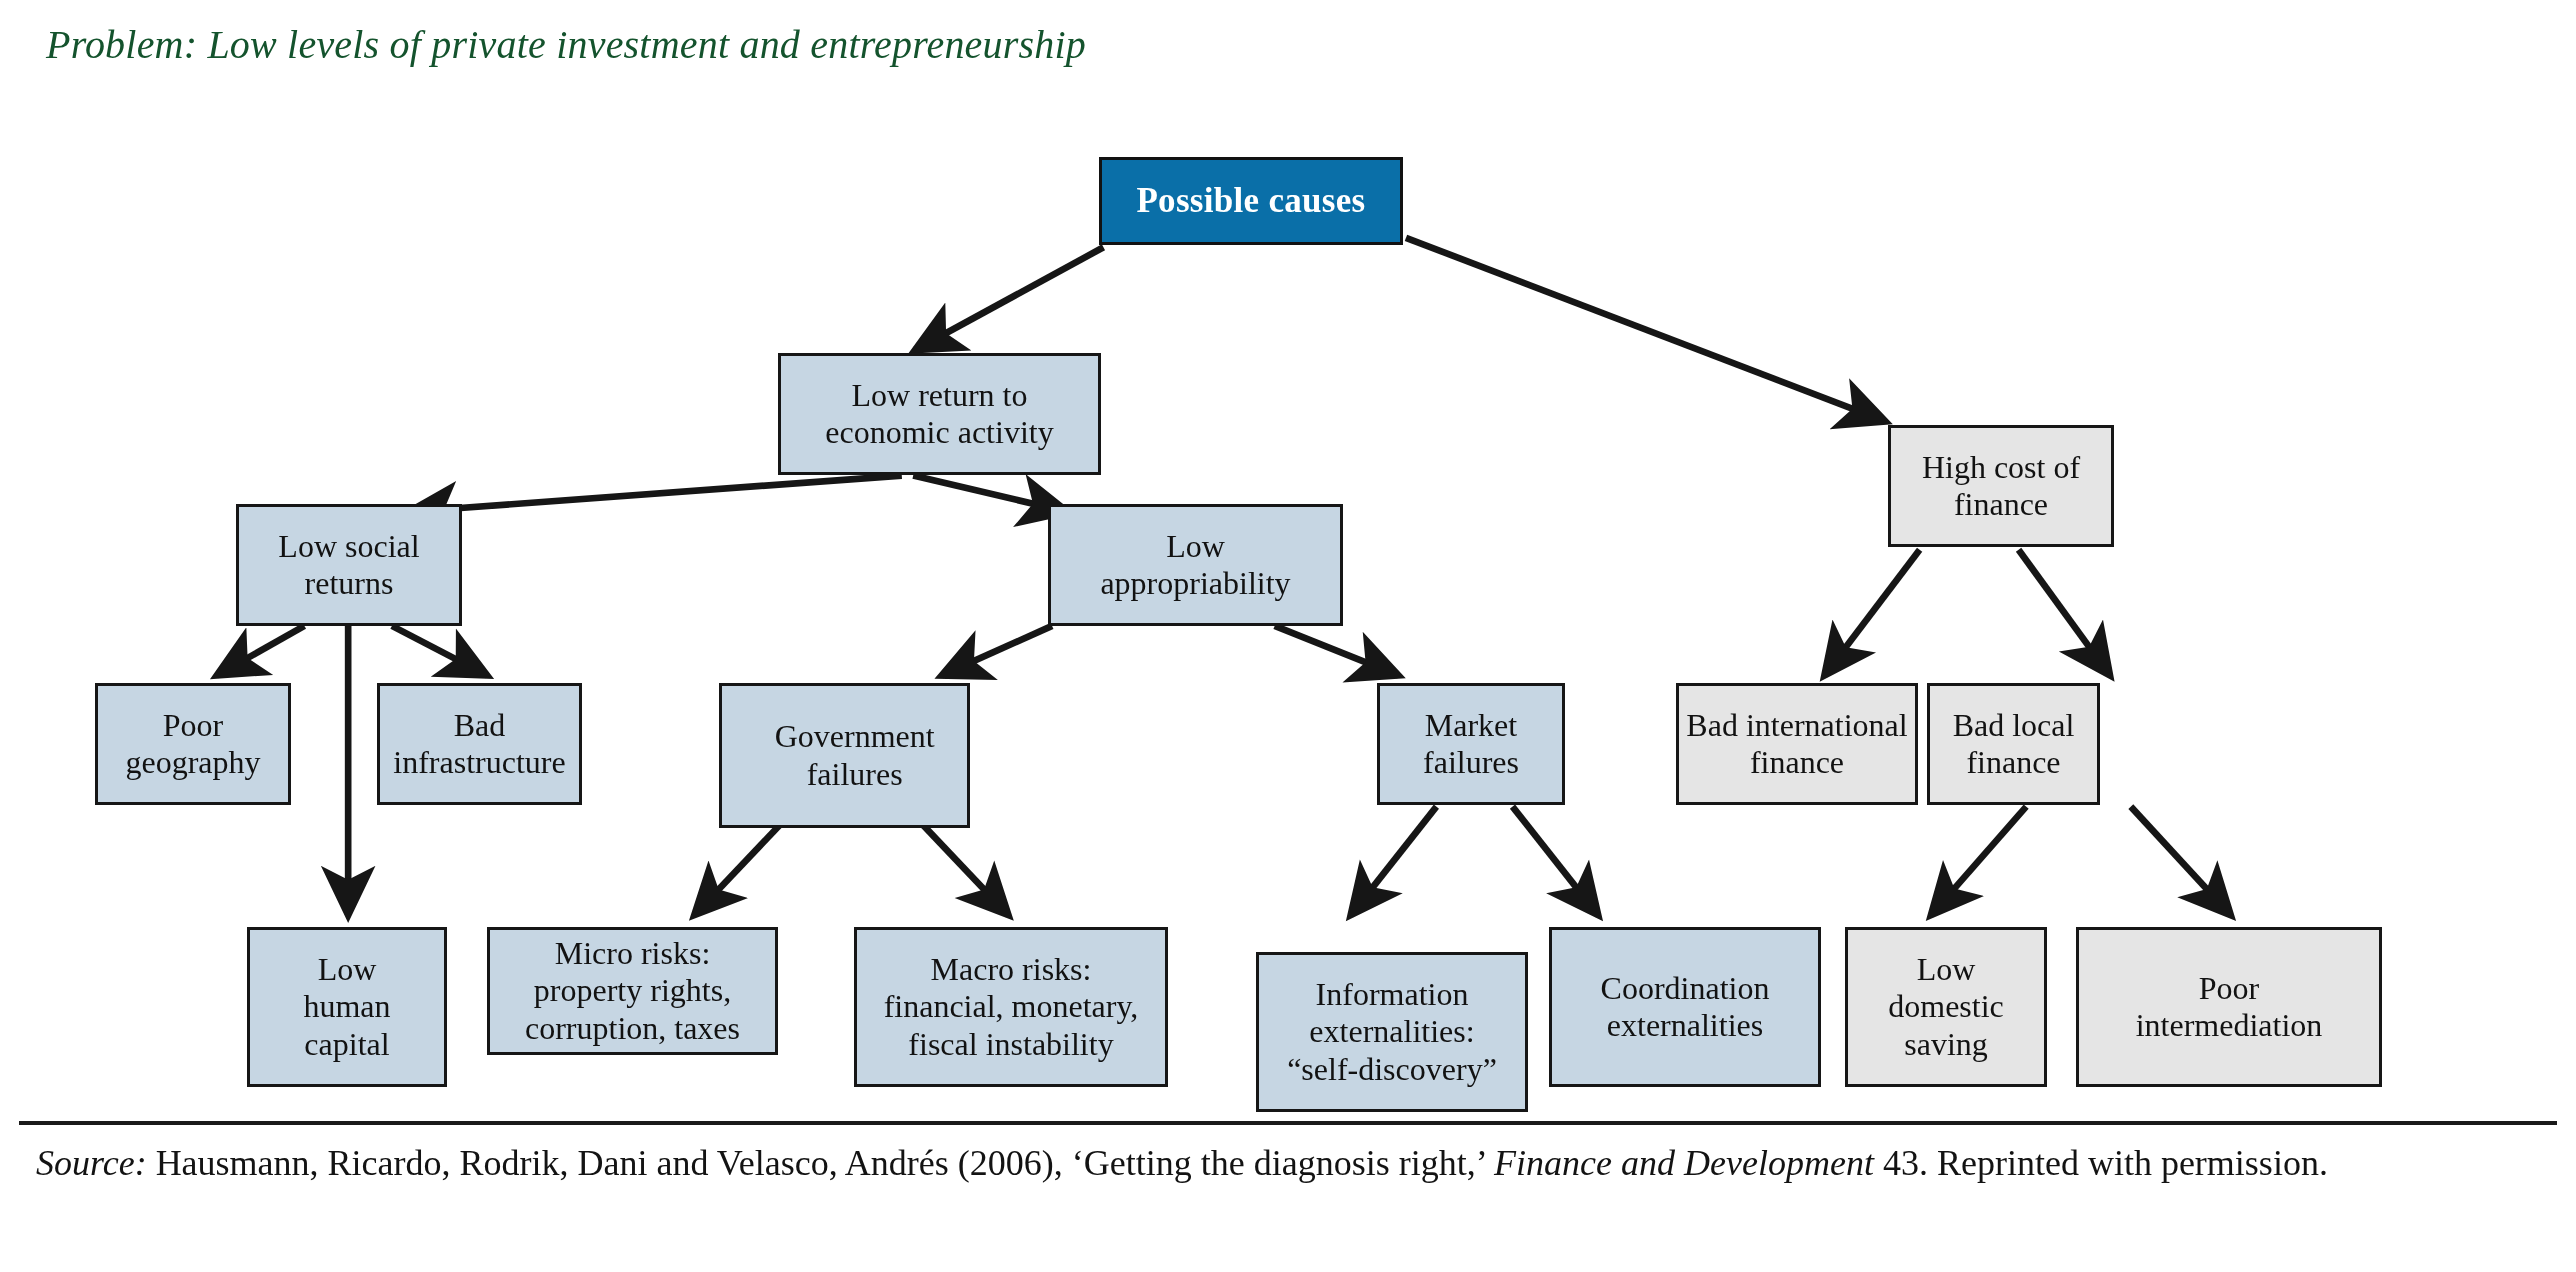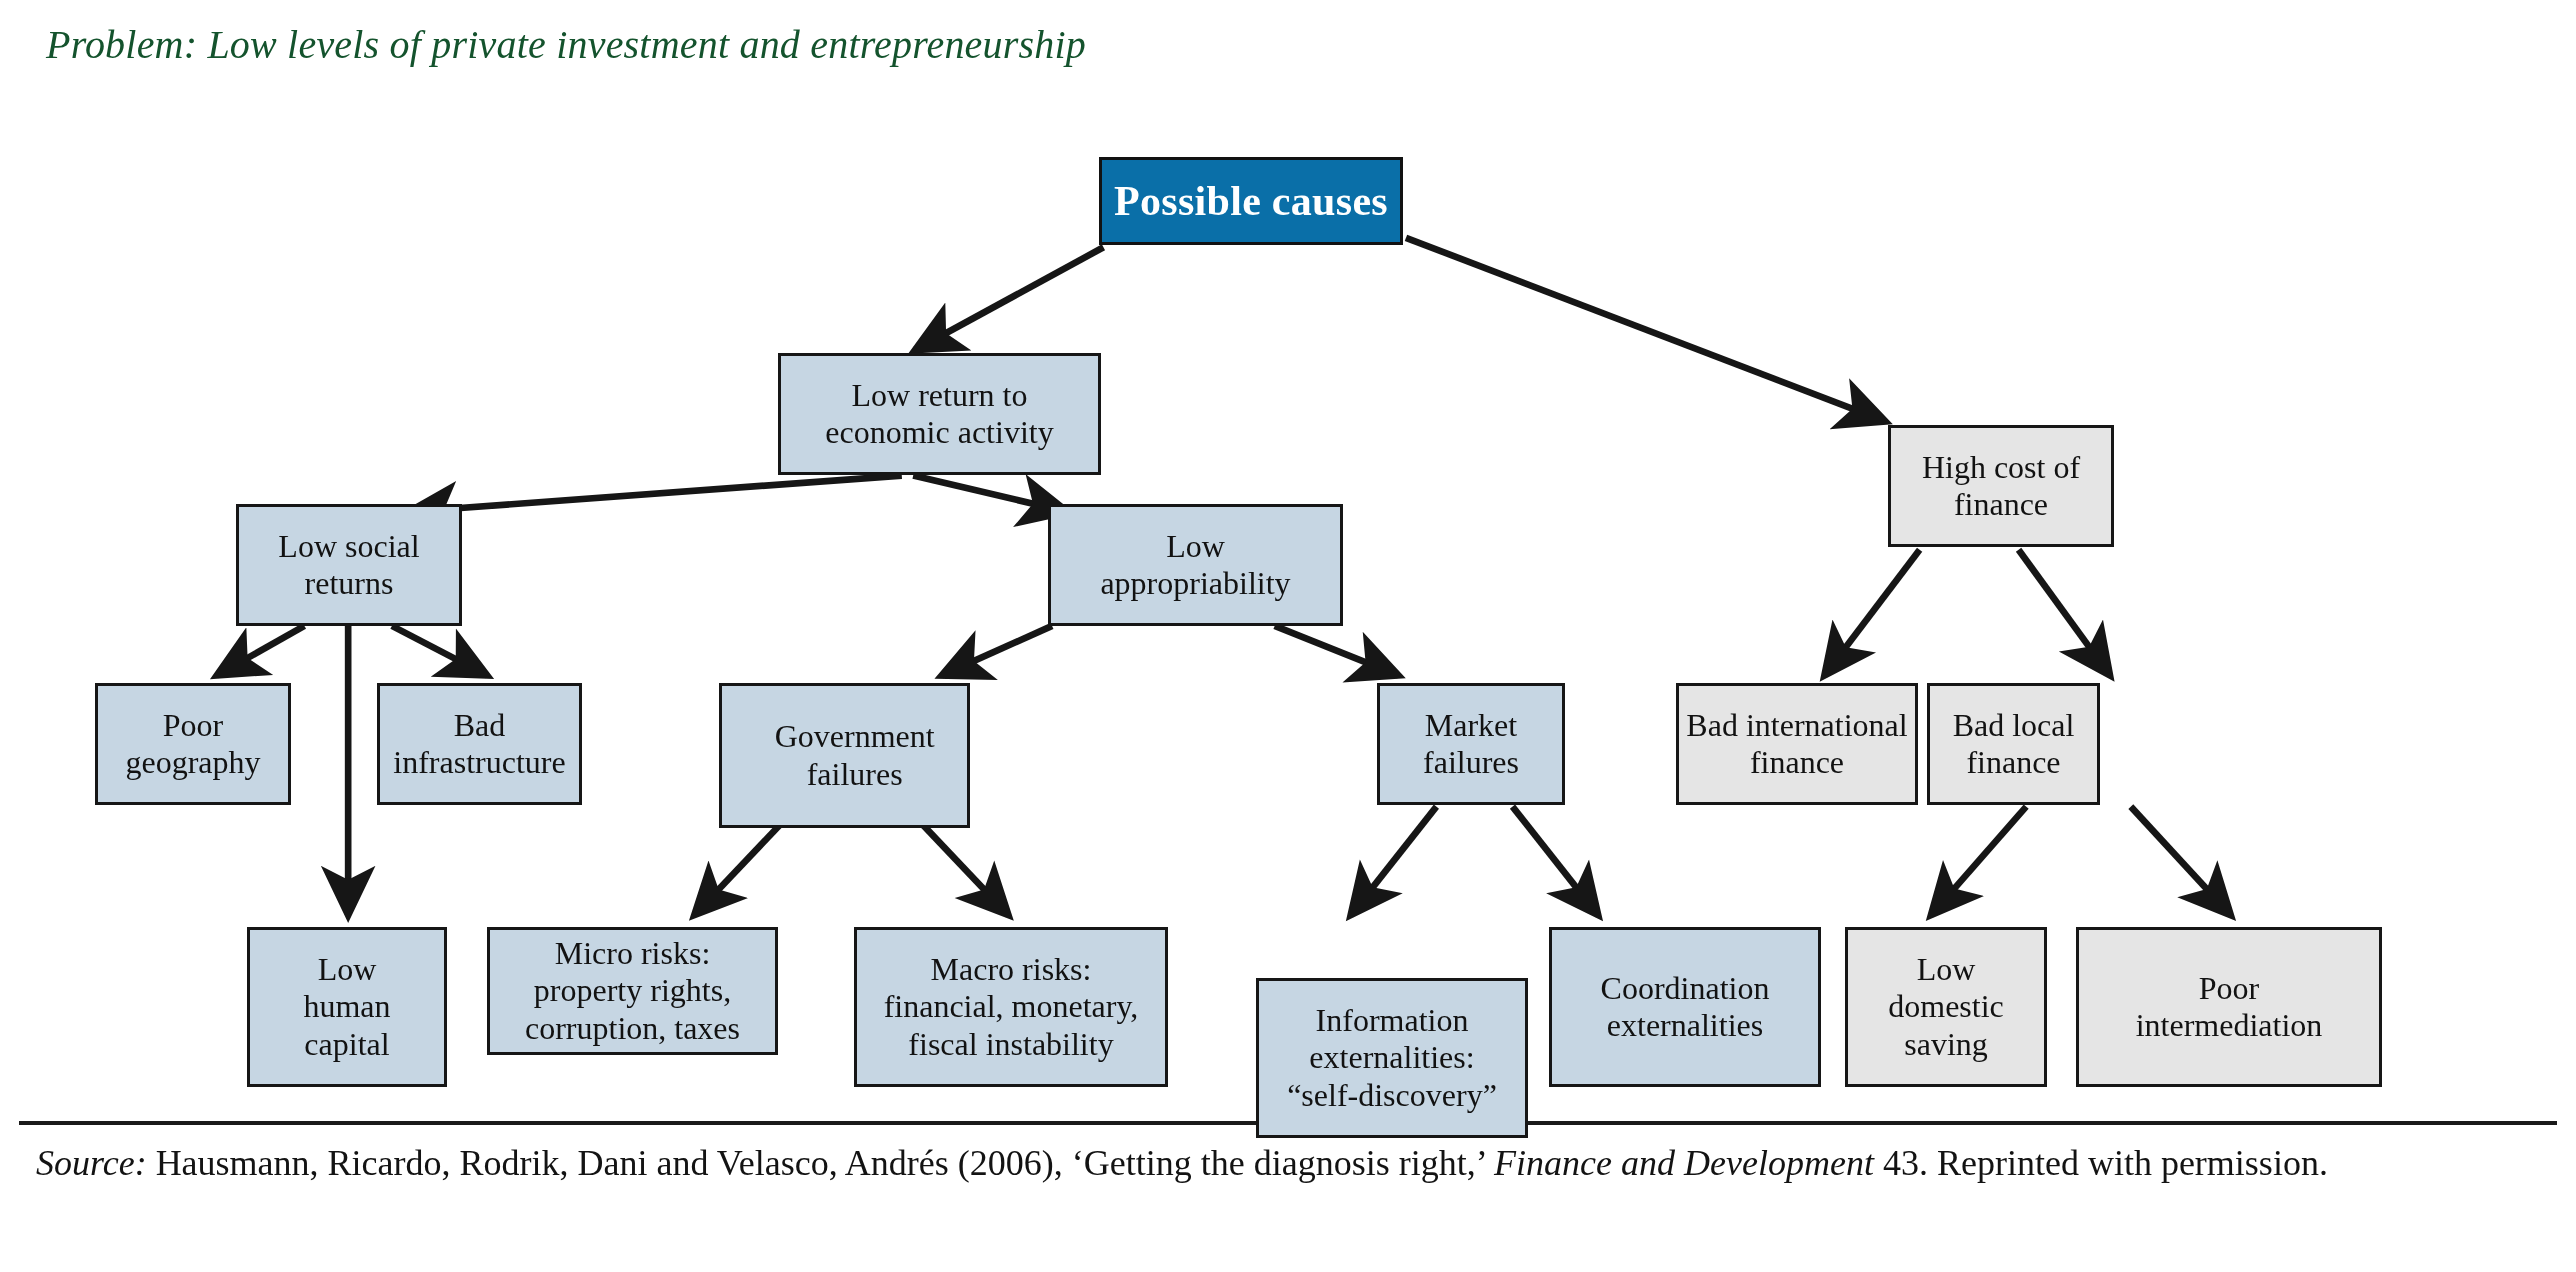--- a/index.html
+++ b/index.html
@@ -68,21 +68,21 @@
     z-index: 5;
   }
   .node .label {
     display: block;
     white-space: pre-line;
   }
   .node.fill-blue {
     background: #0A6FA8;
     color: #ffffff;
     font-weight: bold;
-    font-size: 42px;
+    font-size: 35px;
     letter-spacing: 0.3px;
     border-color: #121212;
   }
   .node.fill-light {
     background: #C6D6E3;
     color: #121212;
   }
   .node.fill-white {
     background: #e5e5e5;
     color: #121212;
@@ -232,21 +232,21 @@
 property rights,
 corruption, taxes</span>
     </div>
 
     <div class="node fill-light" style="left:854px; top:851px; width:314px; height:160px;">
       <span class="label">Macro risks:
 financial, monetary,
 fiscal instability</span>
     </div>
 
-    <div class="node fill-light" style="left:1256px; top:902px; width:272px; height:160px;">
+    <div class="node fill-light" style="left:1256px; top:876px; width:272px; height:160px;">
       <span class="label">Information
 externalities:
 “self-discovery”</span>
     </div>
 
     <div class="node fill-light" style="left:1549px; top:851px; width:272px; height:160px;">
       <span class="label">Coordination
 externalities</span>
     </div>
 

